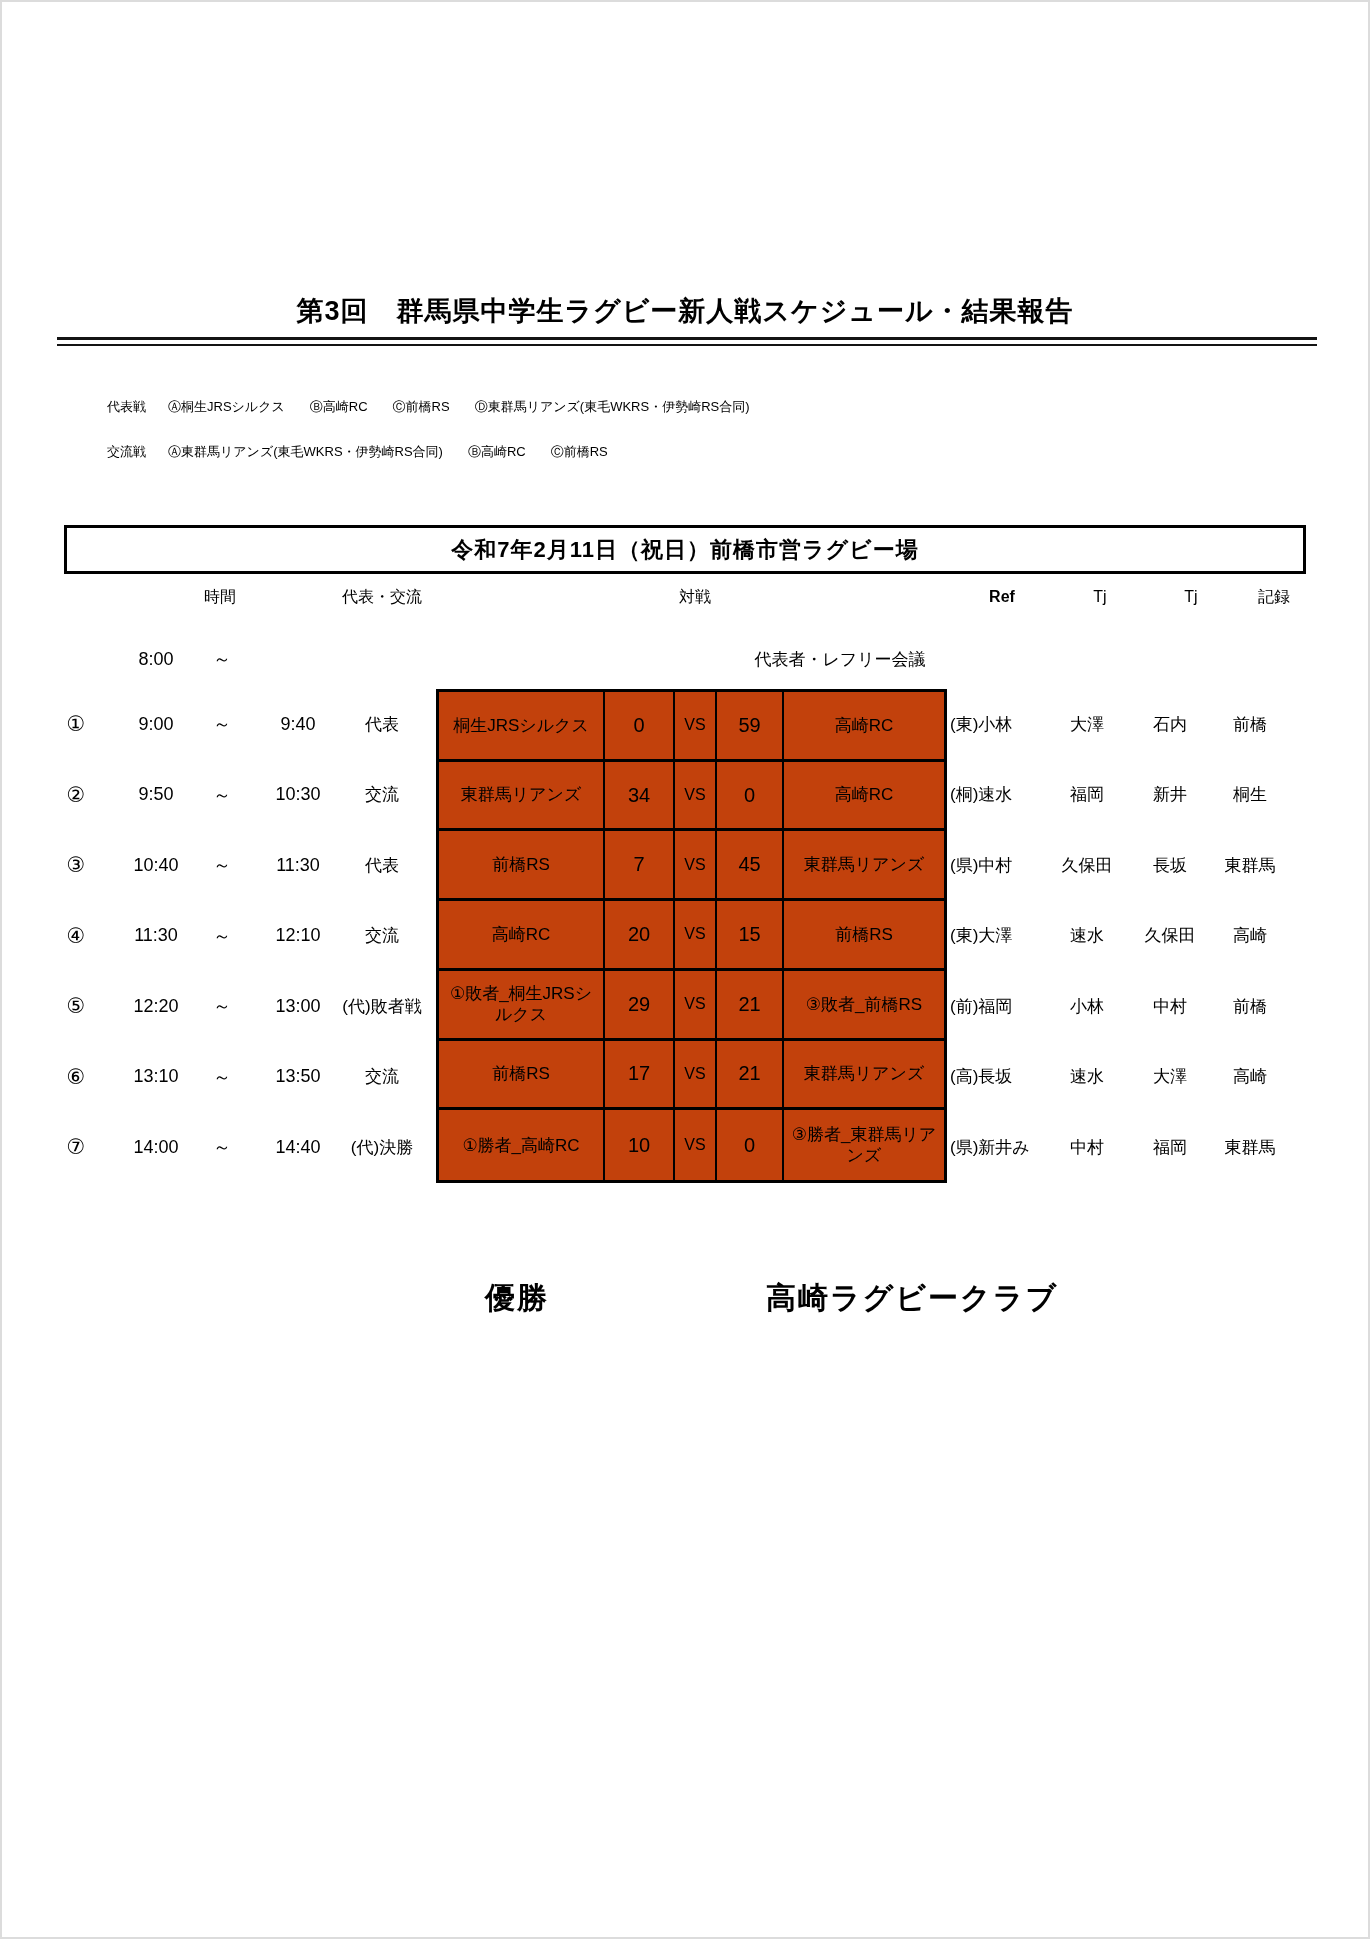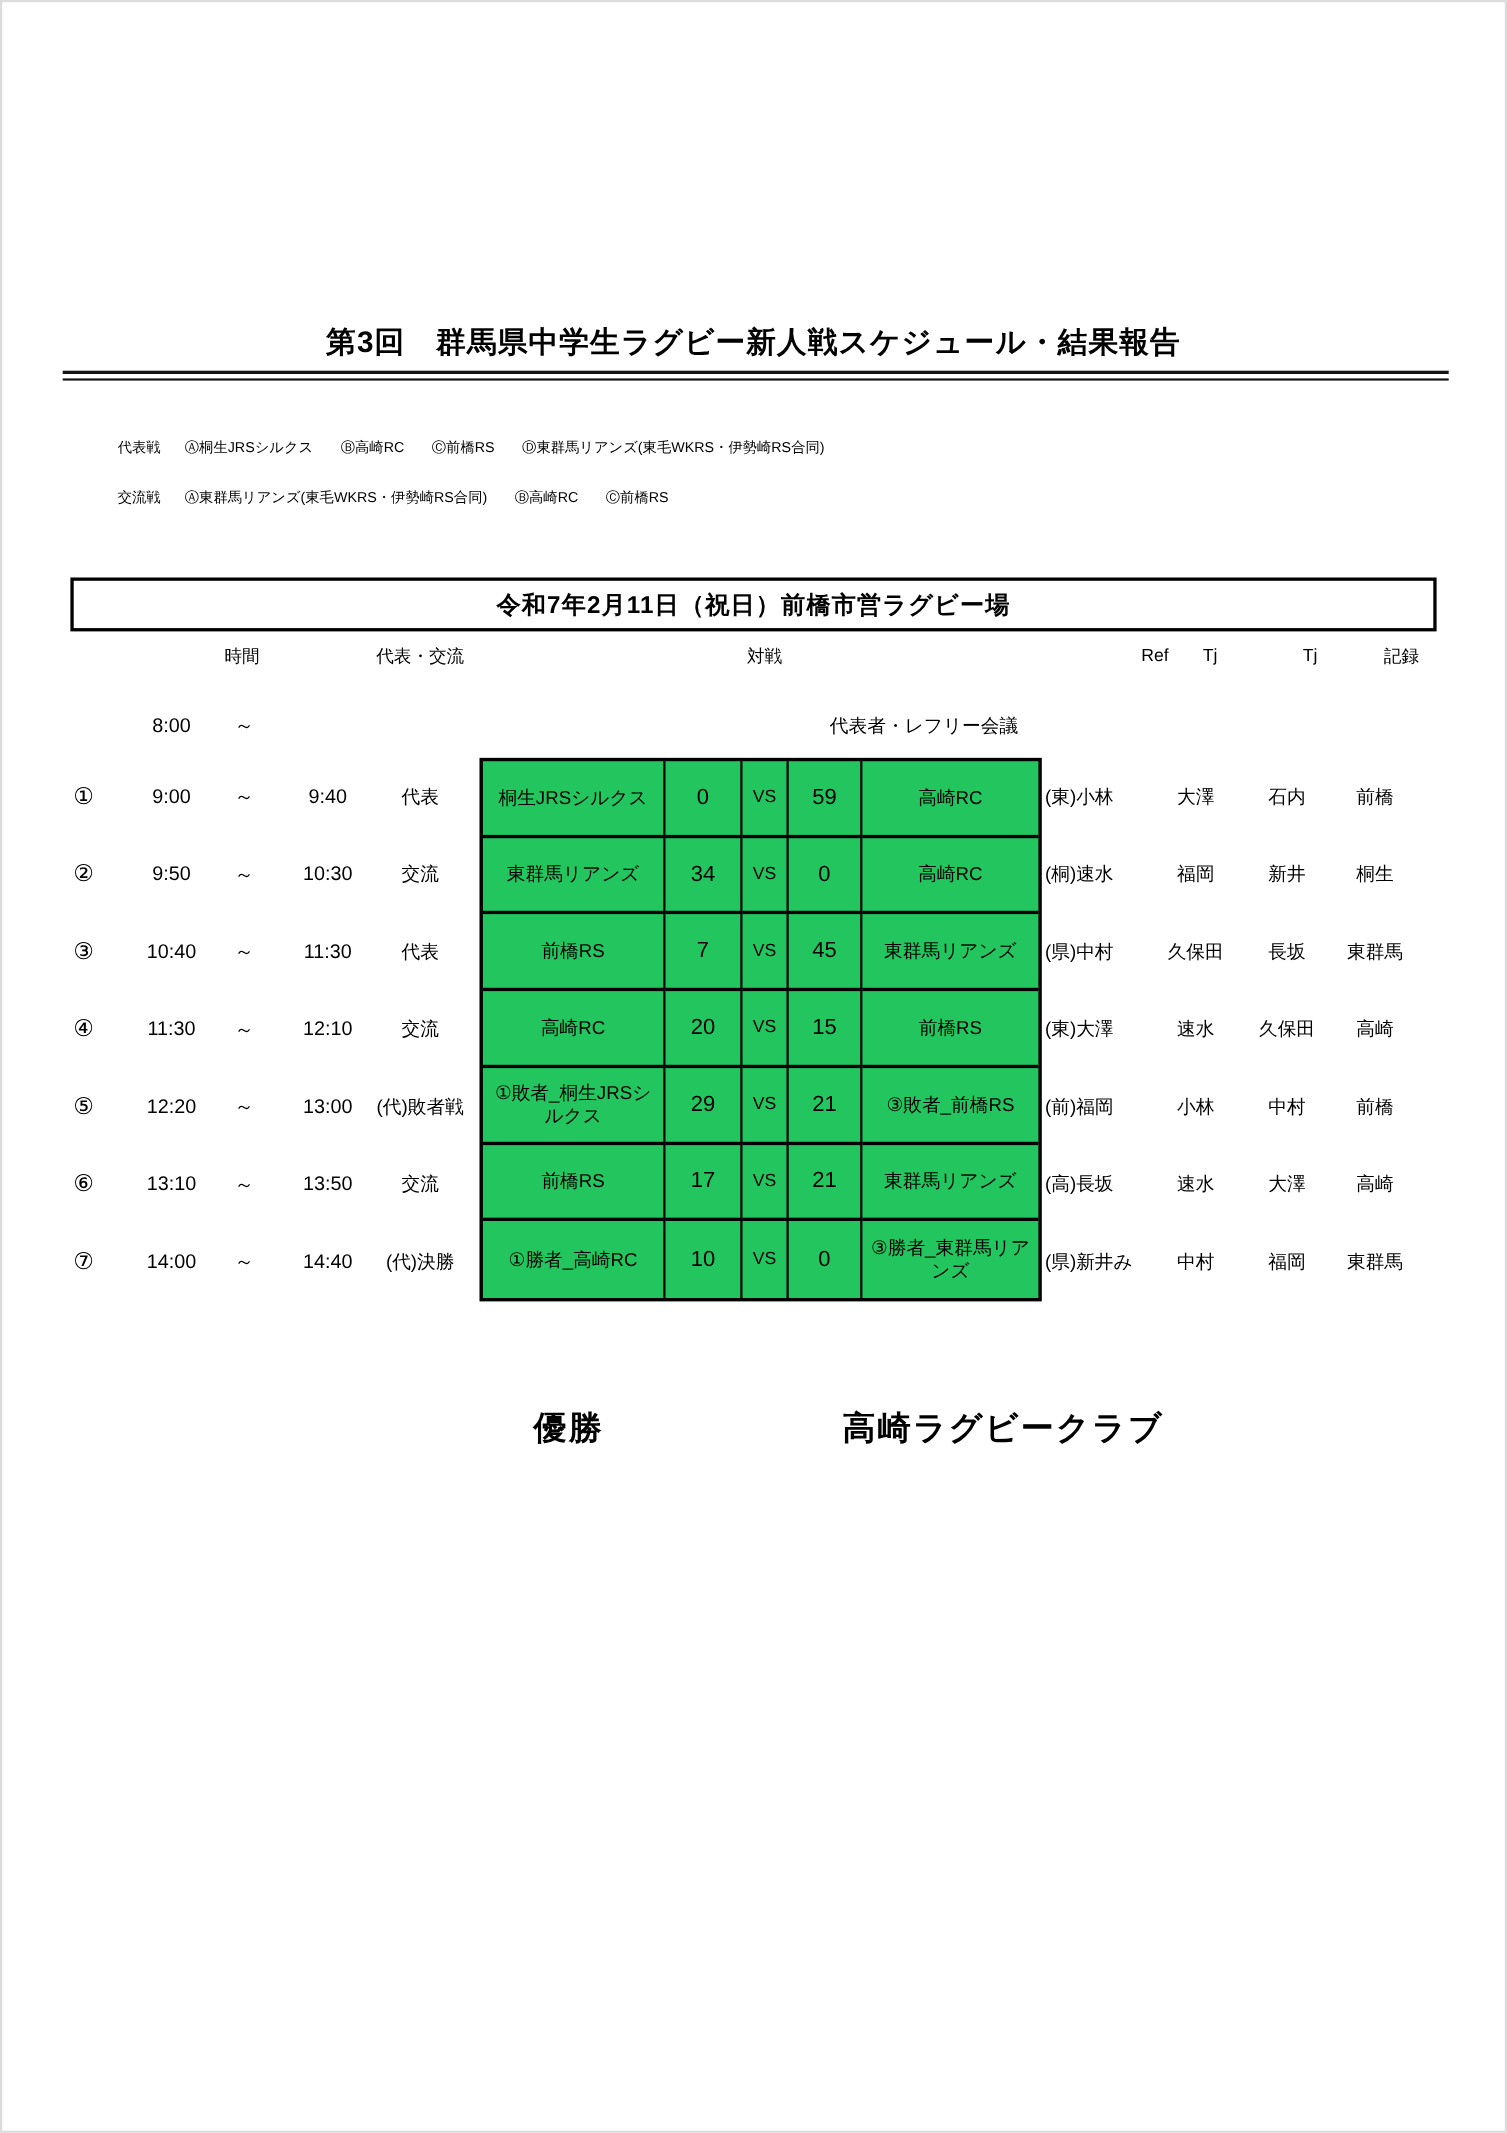--- a/index.html
+++ b/index.html
@@ -29,34 +29,34 @@
     display:flex; align-items:center; justify-content:center;
     font-size:22px; font-weight:600; letter-spacing:1px;
   }
   .col-header {
     position:absolute; top:583px; height:24px; font-size:16px;
     display:flex; align-items:center; justify-content:center; white-space:nowrap;
   }
   #ch-time   { left:178px;  width:80px; }
   #ch-cat    { left:310px;  width:140px; }
   #ch-match  { left:653px;  width:80px; }
-  #ch-ref    { left:1008px;  width:80px; }
+  #ch-ref    { left:960px;  width:80px;font-weight:bold; }
   #ch-tj1    { left:1058px; width:80px; }
   #ch-tj2    { left:1149px; width:80px; }
   #ch-rec    { left:1232px; width:80px; }
   .meeting-cell {
     position:absolute; top:643px; height:28px; font-size:18px;
     display:flex; align-items:center; justify-content:center; white-space:nowrap;
   }
   #meet-time  { left:104px; width:100px; }
   #meet-tilde { left:206px; width:28px; }
   #meet-label { left:738px; width:200px; font-size:17px; }
   .match-grid {
     position:absolute; left:434px; top:687px; width:511px; height:494px;
-    box-sizing:border-box; border:3px solid #000; background:#22c55e;
+    box-sizing:border-box; border:3px solid #000; background:#c2410c;
     display:grid; grid-template-columns:166px 70px 42px 67px 1fr;
     grid-template-rows:repeat(7,1fr);
   }
   .g-cell {
     border-right:2px solid #000; border-bottom:3px solid #000; box-sizing:border-box;
     display:flex; align-items:center; justify-content:center; text-align:center;
     font-size:17px; line-height:1.25; padding:0 3px; overflow:hidden;
   }
   .g-cell.last-col { border-right:none; }
   .g-cell.last-row { border-bottom:none; }

